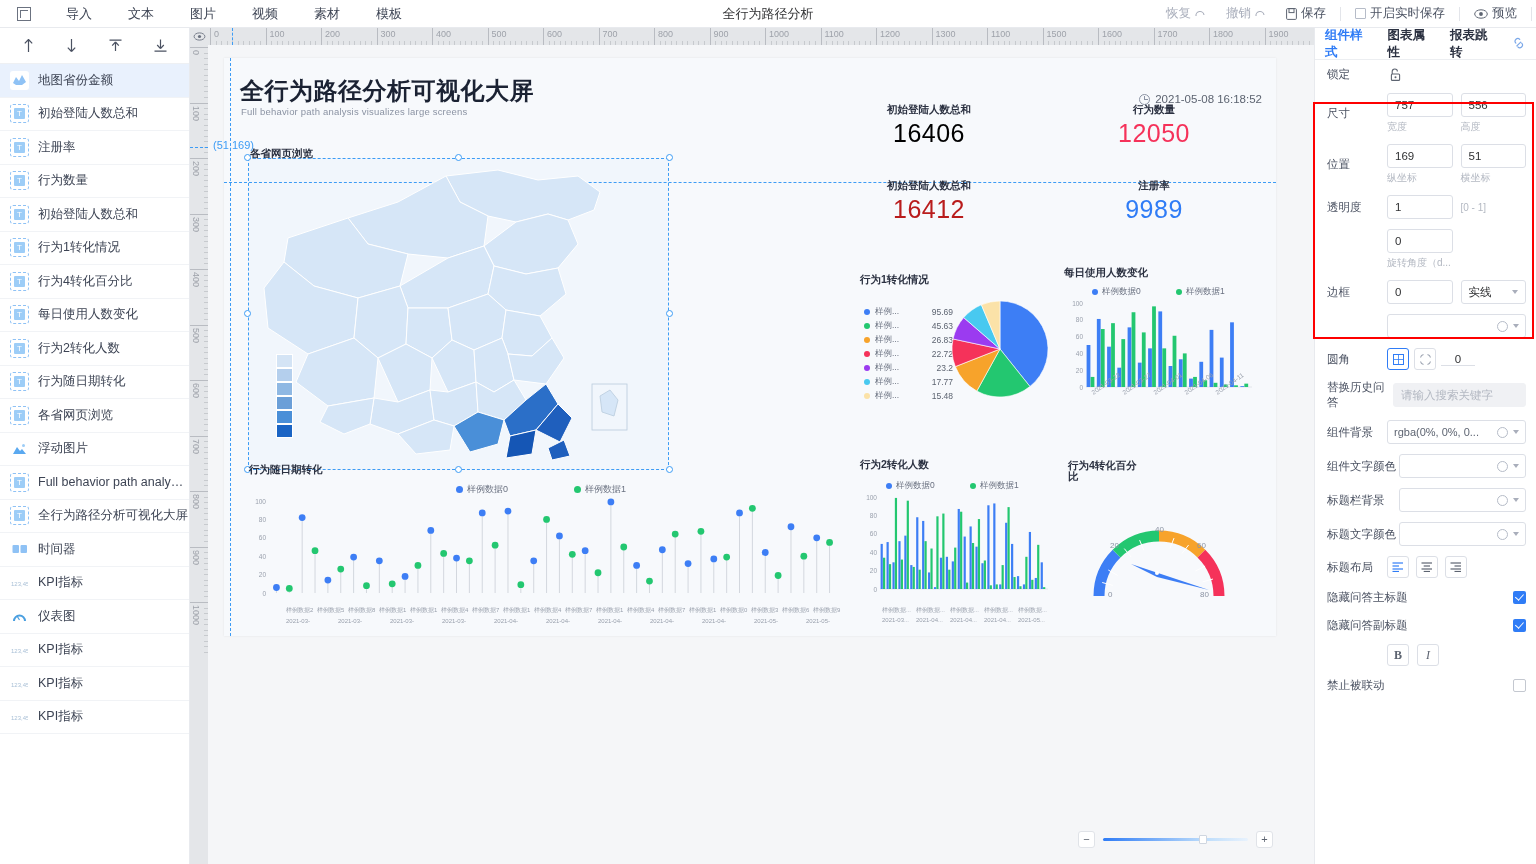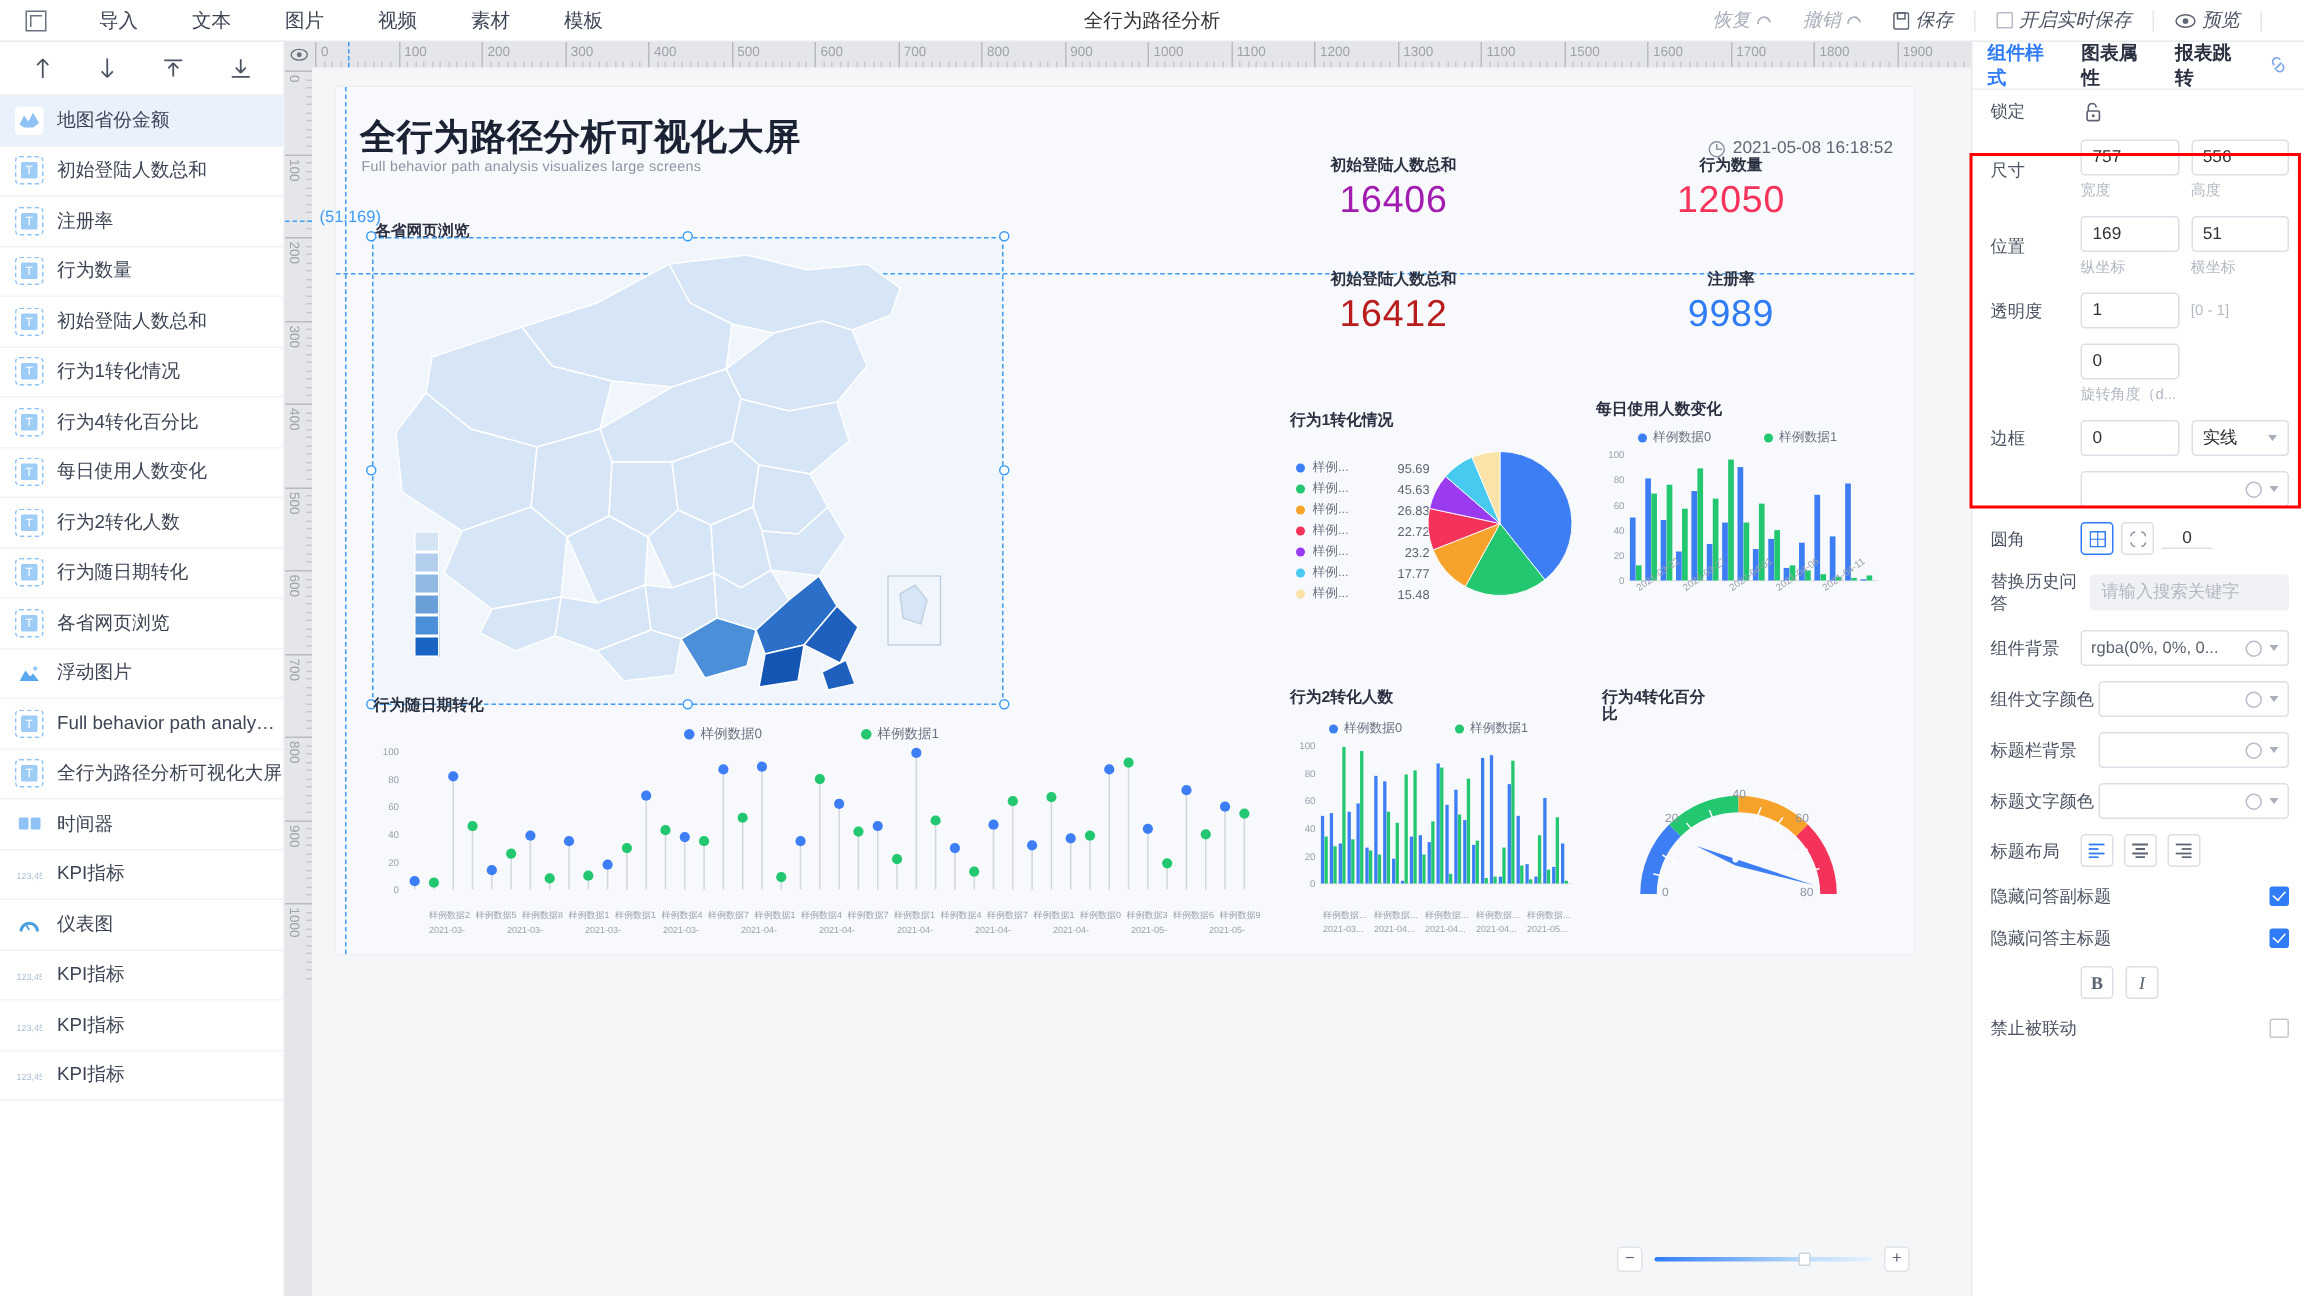--- a/index.html
+++ b/index.html
@@ -22,21 +22,21 @@
     content: ""; position: absolute; left: 2px; top: 2px; right: 2px; bottom: 2px;
     border-left: 1.6px solid #6b7280; border-top: 1.6px solid #6b7280;
   }
   .menu-item {
     padding: 0 18px; font-size: 13px; color: #3d4454; cursor: pointer; line-height: 27px;
   }
   #doc-title {
     position: absolute; left: 0; right: 0; text-align: center;
     font-size: 13px; color: #303133; pointer-events: none;
   }
-  .tb-right { margin-left: auto; display: flex; align-items: center; padding-right: 24px; font-style: italic; }
+  .tb-right { margin-left: auto; display: flex; align-items: center; padding-right: 0; }
   .tb-btn {
     display: flex; align-items: center; gap: 4px; padding: 0 10px;
     font-size: 12.5px; color: #4b5262; cursor: pointer; height: 27px;
   }
   .tb-btn.dim { color: #a9aebb; }
   .tb-sep { width: 1px; height: 14px; background: #e3e5ea; margin: 0 4px; }
   .mini-cb {
     width: 11px; height: 11px; border: 1px solid #b6bcc8; border-radius: 1px;
     background: #fff; display: inline-block;
   }
@@ -834,21 +834,21 @@
 
     <div id="dash-title">全行为路径分析可视化大屏</div>
     <div id="dash-sub">Full behavior path analysis visualizes large screens</div>
     <div id="dash-time">
       <span class="clock-ico"></span>
       <span>2021-05-08 16:18:52</span>
     </div>
 
     <div class="kpi" style="left:620px;top:45px;width:170px">
       <div class="k-label">初始登陆人数总和</div>
-      <div class="k-value" style="color:#a21caf">16406</div>
+      <div class="k-value" style="color:#000000">16406</div>
     </div>
     <div class="kpi" style="left:845px;top:45px;width:170px">
       <div class="k-label">行为数量</div>
       <div class="k-value" style="color:#f5325a">12050</div>
     </div>
     <div class="kpi" style="left:620px;top:121px;width:170px">
       <div class="k-label">初始登陆人数总和</div>
       <div class="k-value" style="color:#b91c1c">16412</div>
     </div>
     <div class="kpi" style="left:845px;top:121px;width:170px">
@@ -1475,25 +1475,25 @@
               <line x1="4.5" y1="4" x2="11" y2="4"></line>
               <line x1="0.5" y1="7" x2="11" y2="7"></line>
               <line x1="4.5" y1="9.5" x2="11" y2="9.5"></line>
             </g>
           </svg>
       </div>
     </div>
   </div>
 
   <div class="prow">
+    <div class="plabel" style="width:auto;flex:1">隐藏问答主标题</div>
+    <div class="cb-on"></div>
+  </div>
+  <div class="prow">
     <div class="plabel" style="width:auto;flex:1">隐藏问答副标题</div>
-    <div class="cb-on"></div>
-  </div>
-  <div class="prow">
-    <div class="plabel" style="width:auto;flex:1">隐藏问答主标题</div>
     <div class="cb-on"></div>
   </div>
 
 
   <div class="prow">
     <div class="plabel"></div>
     <div style="display:flex;gap:8px">
       <div class="sqbtn" style="font-family:'Liberation Serif',serif;font-weight:bold">B</div>
       <div class="sqbtn" style="font-family:'Liberation Serif',serif;font-style:italic">I</div>
     </div>

